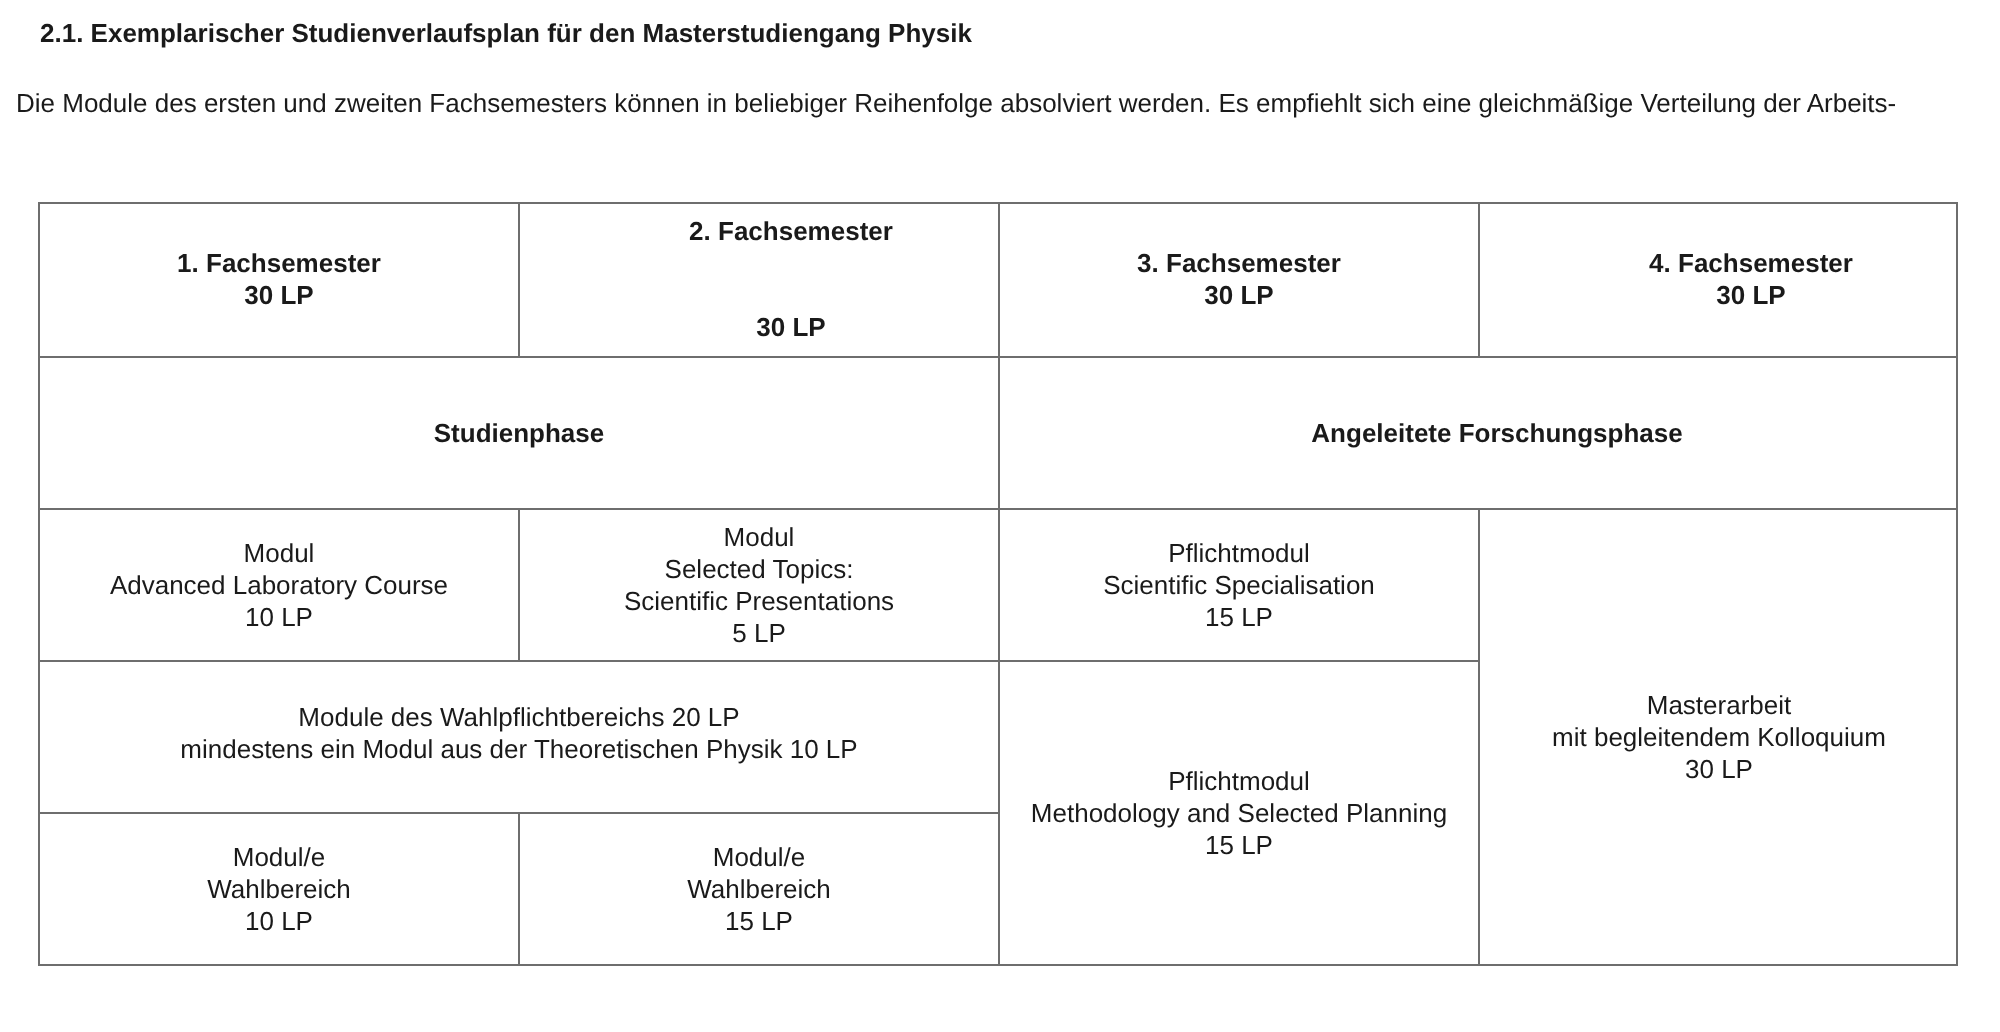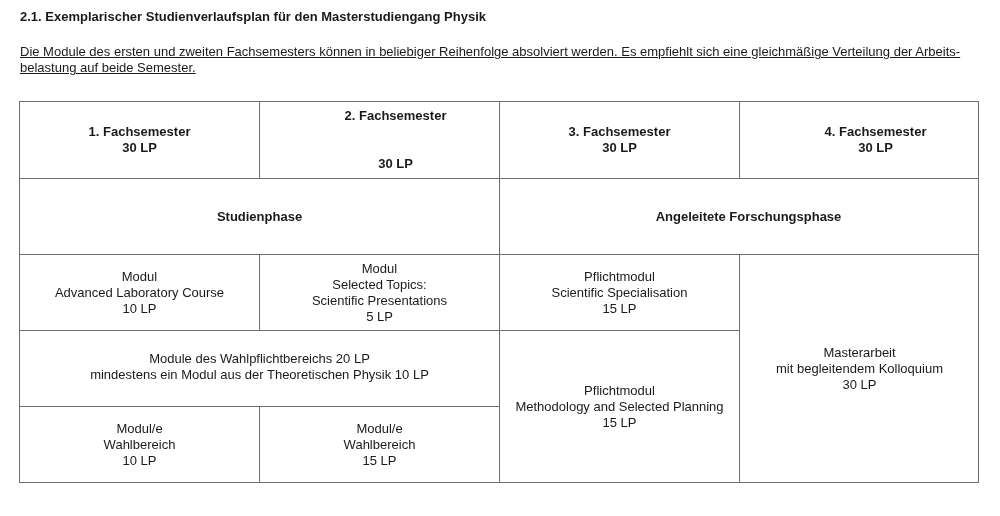--- a/index.html
+++ b/index.html
@@ -5,22 +5,22 @@
   html, body { margin: 0; padding: 0; background: #ffffff; }
   body {
     width: 1000px; height: 516px; overflow: hidden; position: relative;
     font-family: "Liberation Sans", sans-serif; color: #1a1a1a;
   }
   .heading {
     position: absolute; left: 20px; top: 9px;
     font-size: 13px; font-weight: bold; line-height: 16px;
   }
   .intro {
-    position: absolute; left: 20px; top: 44px; width: 970px;
-    font-size: 13px; line-height: 16px; text-decoration: underline;
+    position: absolute; left: 8px; top: 44px; width: 970px;
+    font-size: 13px; line-height: 16px;
   }
   .grid {
     position: absolute; left: 19px; top: 101px;
     width: 960px; height: 382px;
     border: 1px solid #6e6e6e; box-sizing: border-box;
   }
   .cell {
     position: absolute; box-sizing: border-box;
     display: flex; flex-direction: column; align-items: center; justify-content: center;
     text-align: center; font-size: 13px; line-height: 16px;
@@ -29,21 +29,20 @@
   .hl { position: absolute; height: 1px; background: #6e6e6e; }
   .vl { position: absolute; width: 1px; background: #6e6e6e; }
 </style>
 </head>
 <body>
 
 <div class="heading">2.1. Exemplarischer Studienverlaufsplan für den Masterstudiengang Physik</div>
 
 <div class="intro">
   <div>Die Module des ersten und zweiten Fachsemesters können in beliebiger Reihenfolge absolviert werden. Es empfiehlt sich eine gleichmäßige Verteilung der Arbeits-</div>
-  <div>belastung auf beide Semester.</div>
 </div>
 
 <div class="grid">
 
   <div class="hl" style="left:0; top:76px; width:958px;"></div>
   <div class="hl" style="left:0; top:152px; width:958px;"></div>
   <div class="hl" style="left:0; top:228px; width:719px;"></div>
   <div class="hl" style="left:0; top:304px; width:480px;"></div>
 
   <div class="vl" style="left:239px; top:0; height:76px;"></div>

